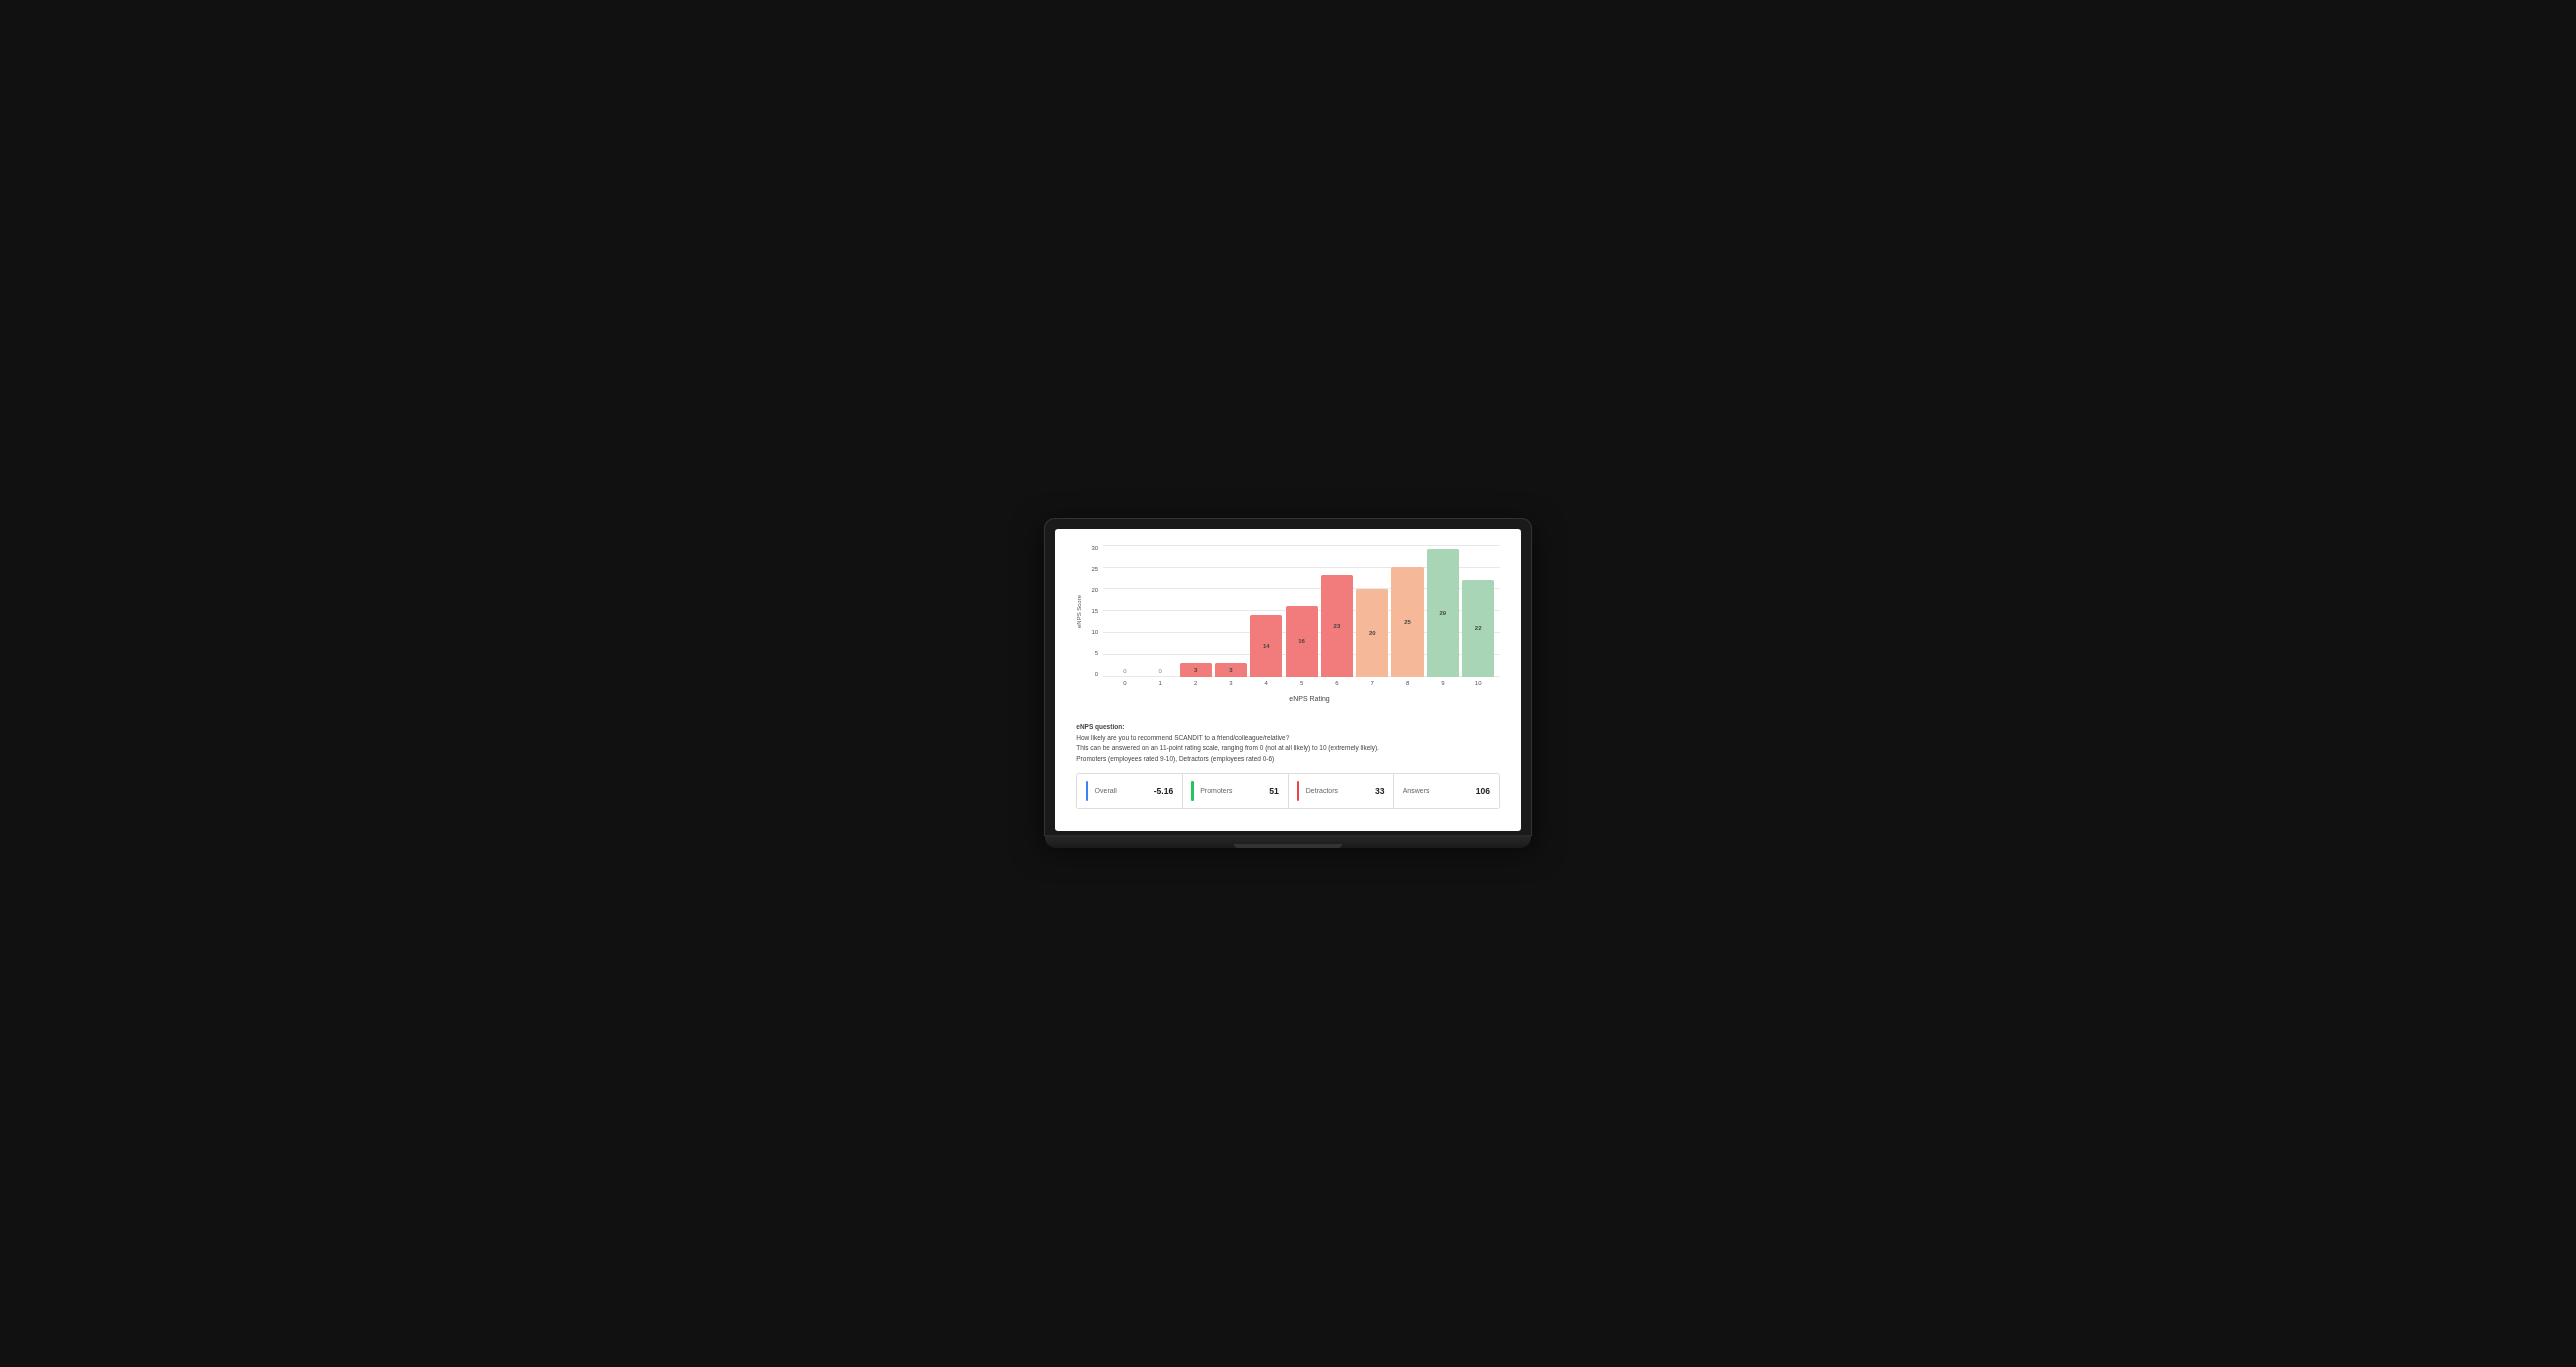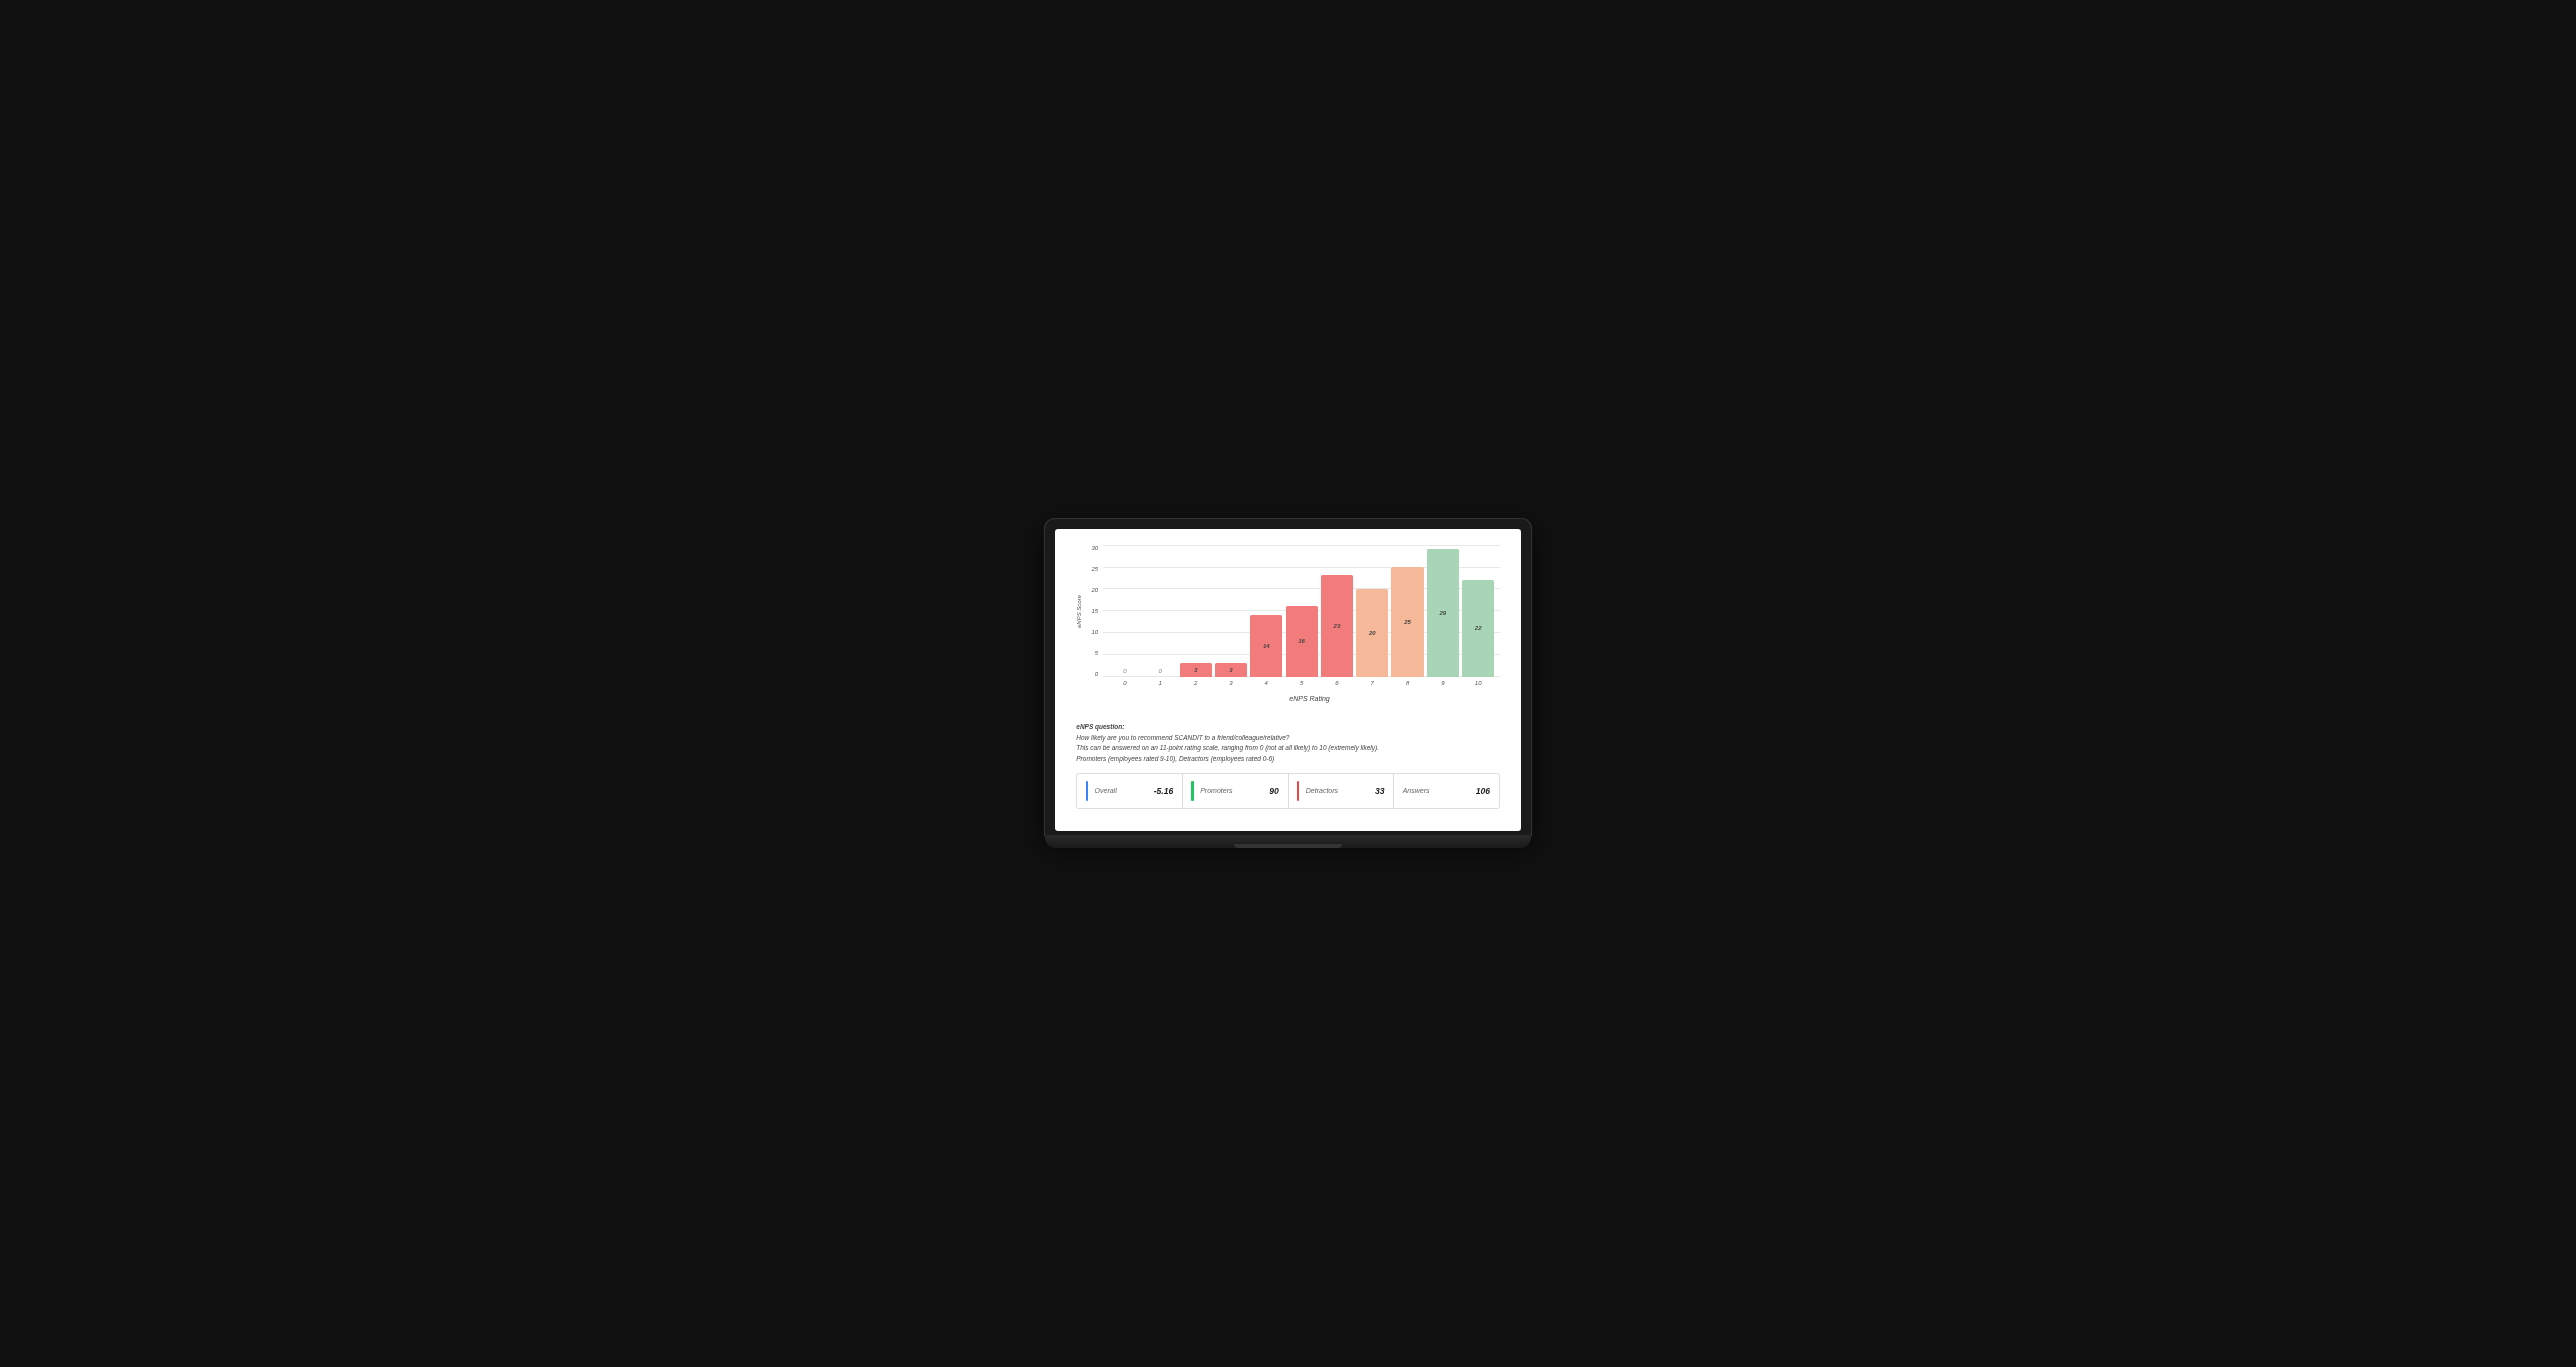--- a/index.html
+++ b/index.html
@@ -13,21 +13,20 @@
     }
     .laptop-wrapper {
       position: relative;
       width: 486px;
     }
     .laptop-screen-bezel {
       background: #1a1a1a;
       border-radius: 9.7px 9.7px 0 0;
       padding: 9.7px 9.7px 4.3px 9.7px;
       box-shadow: 0 0 0 1.1px #333, 0 10.8px 32px rgba(0,0,0,0.8);
-      font-style: italic;
     }
     .laptop-screen {
       background: #fff;
       border-radius: 3.2px;
       overflow: hidden;
       width: 100%;
     }
     .laptop-base {
       background: linear-gradient(180deg, #2a2a2a 0%, #1a1a1a 100%);
       height: 13px;
@@ -327,21 +326,21 @@
 
         <div class="stats-bar" id="stats-bar">
         <div class="stat-item">
               <div class="stat-accent accent-blue"></div>
               <span class="stat-label">Overall</span>
               <span class="stat-value">-5.16</span>
             </div>
             <div class="stat-item">
               <div class="stat-accent accent-green"></div>
               <span class="stat-label">Promoters</span>
-              <span class="stat-value">90</span>
+              <span class="stat-value">51</span>
             </div>
             <div class="stat-item">
               <div class="stat-accent accent-red"></div>
               <span class="stat-label">Detractors</span>
               <span class="stat-value">33</span>
             </div>
             <div class="stat-item">
               <span class="stat-label">Answers</span>
               <span class="stat-value">106</span>
             </div>

